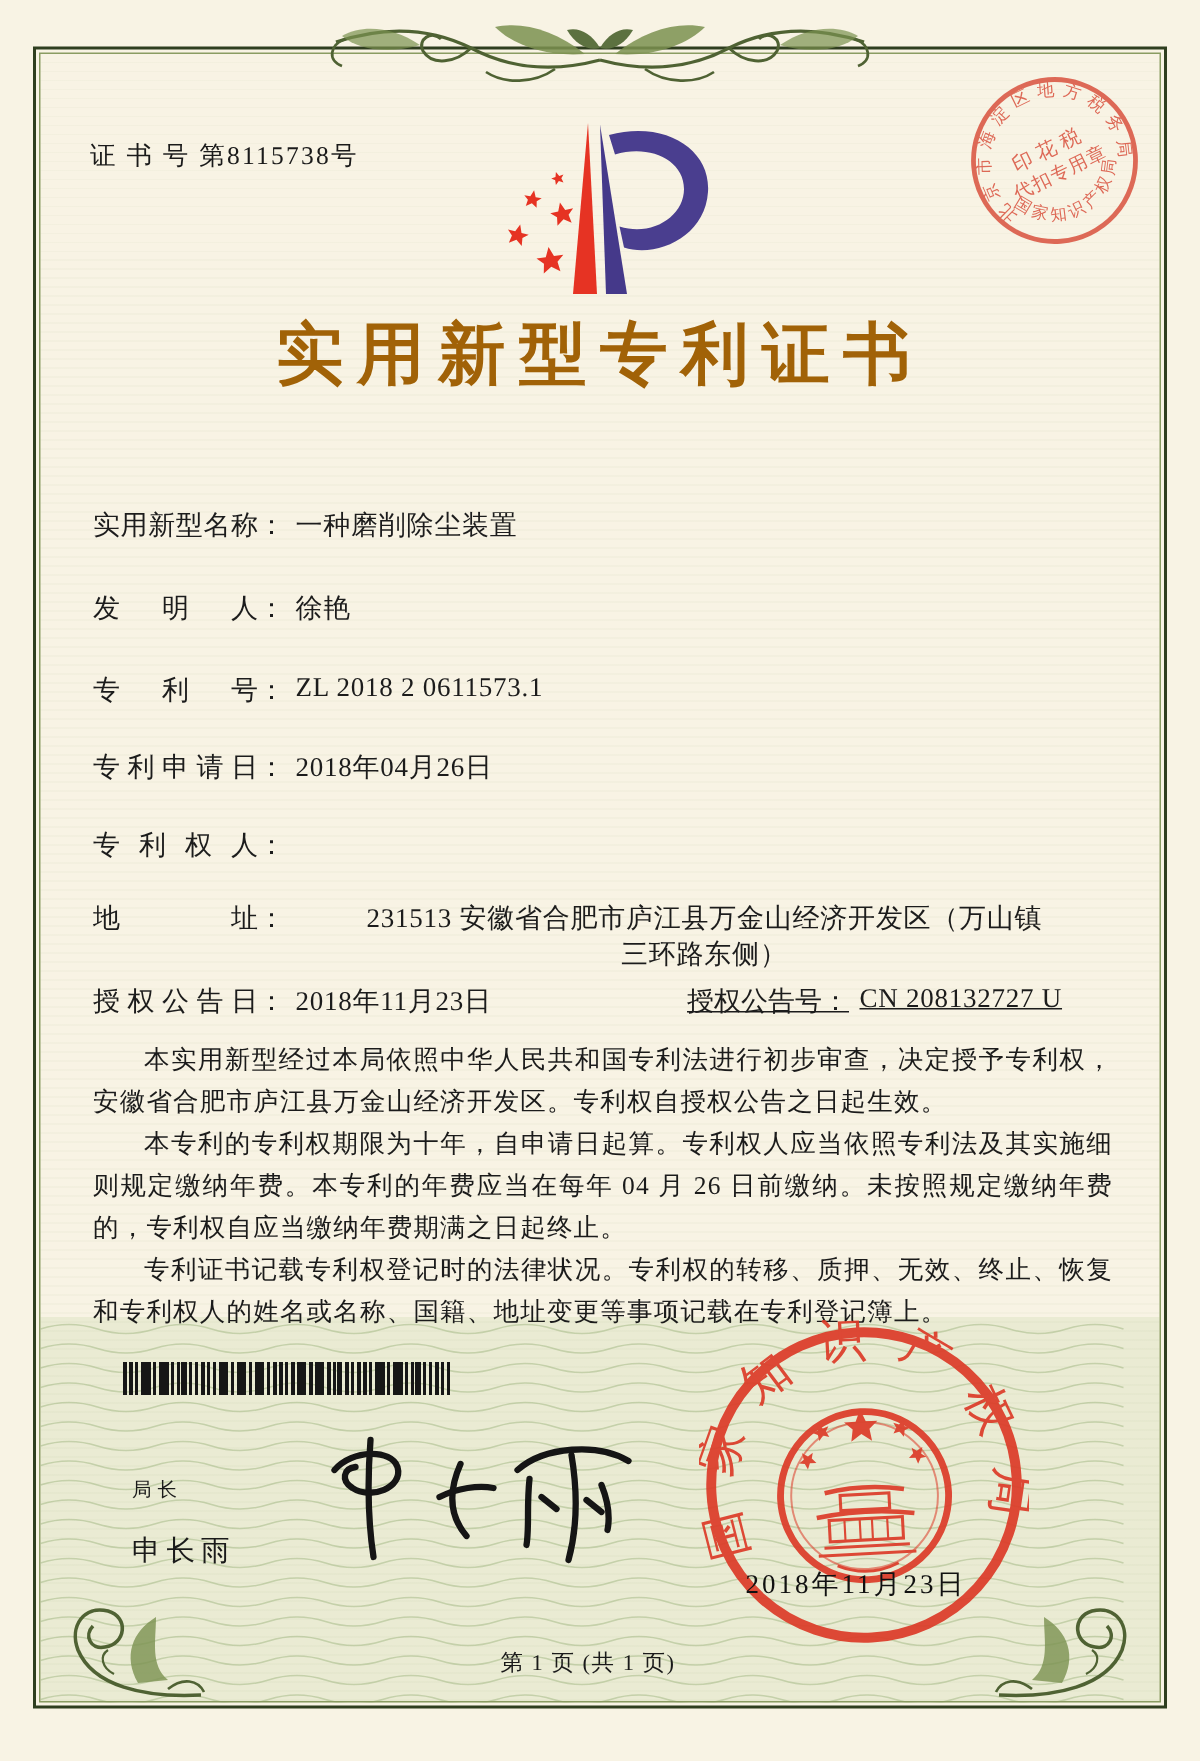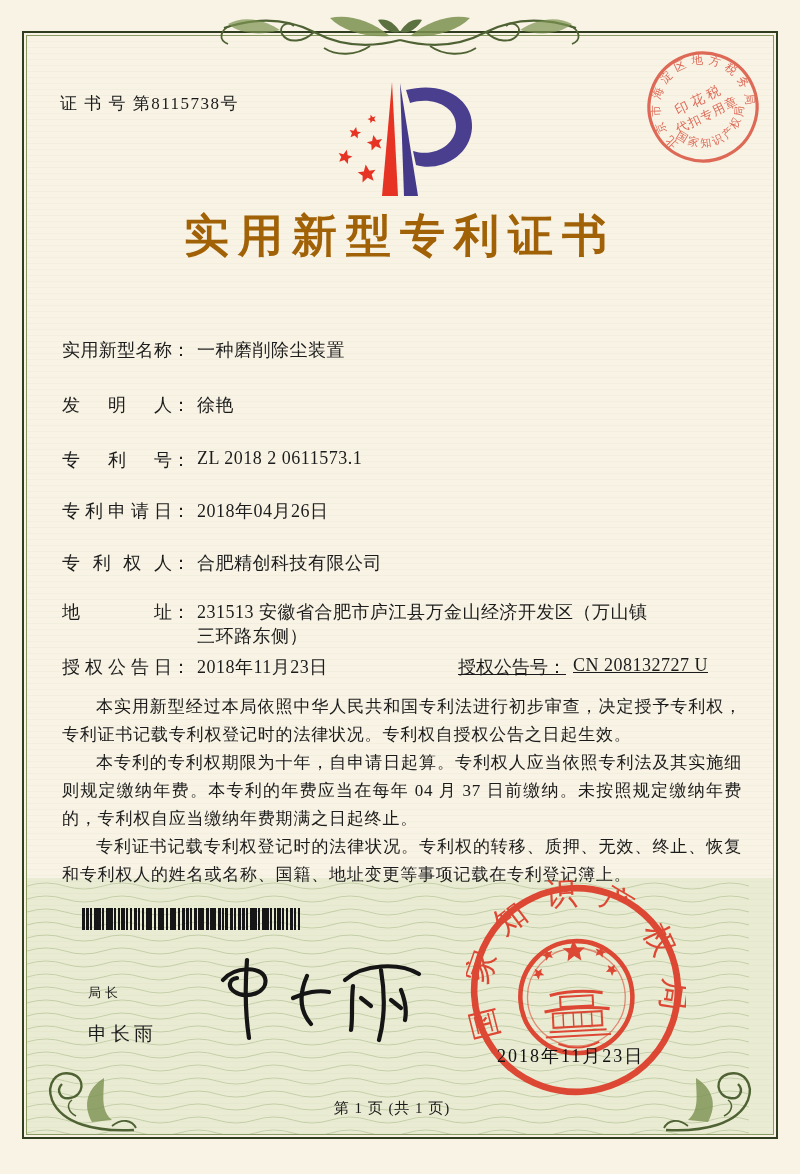--- a/index.html
+++ b/index.html
@@ -34,21 +34,21 @@
   .title{
     left:0;right:0;top:206px;text-align:center;
     font-size:45px;font-weight:bold;letter-spacing:9px;z-index:2;color:#a16207;
   }
   
   .row{position:absolute;left:62px;z-index:2;font-size:18px;display:flex;align-items:flex-start;color:#1c1c1c;}
   .flabel{display:inline-block;width:110px;text-align:justify;text-align-last:justify;flex:0 0 auto;}
   .fcolon{flex:0 0 auto;}
   .fvalue{margin-left:7px;letter-spacing:.5px;white-space:pre-line;}
   .row-grant-no{left:458px;text-decoration:underline;}
-  .addr .fvalue{width:545px;}
+  .addr .fvalue{width:545px;text-align:center;}
   
   .body-text{
     left:62px;top:693px;width:680px;z-index:2;
     font-size:17px;line-height:28px;letter-spacing:.8px;color:#1b1b1b;text-align:justify;
   }
   .body-text p{margin:0;text-indent:2em;}
   
   .barcode{
     left:82px;top:908px;width:218px;height:22px;z-index:2;
     background-image:
@@ -182,42 +182,41 @@
   <span class="fvalue">ZL 2018 2 0611573.1</span>
 </div>
 <div class="row" style="top:499px">
   <span class="flabel">专利申请日</span>
     <span class="fcolon">：</span>
   <span class="fvalue">2018年04月26日</span>
 </div>
 <div class="row" style="top:551px">
   <span class="flabel">专利权人</span>
     <span class="fcolon">：</span>
-  <span class="fvalue">合肥精创科技有限公司</span>
 </div>
 <div class="row addr" style="top:600px">
   <span class="flabel">地址</span>
     <span class="fcolon">：</span>
   <span class="fvalue">231513 安徽省合肥市庐江县万金山经济开发区（万山镇
 三环路东侧）</span>
 </div>
 <div class="row" style="top:655px">
   <span class="flabel">授权公告日</span>
     <span class="fcolon">：</span>
   <span class="fvalue">2018年11月23日</span>
 </div>
 <div class="row row-grant-no" style="top:655px">
   <span>授权公告号</span>
     <span class="fcolon">：</span>
   <span class="fvalue">CN 208132727 U</span>
 </div>
 
 <div class="abs body-text">
-  <p>本实用新型经过本局依照中华人民共和国专利法进行初步审查，决定授予专利权，专利证书记载专利权登记时的法律状况。专利权自授权公告之日起生效。</p>
-  <p>本专利的专利权期限为十年，自申请日起算。专利权人应当依照专利法及其实施细则规定缴纳年费。本专利的年费应当在每年 04 月 37 日前缴纳。未按照规定缴纳年费的，专利权自应当缴纳年费期满之日起终止。</p>
+  <p>本实用新型经过本局依照中华人民共和国专利法进行初步审查，决定授予专利权，安徽省合肥市庐江县万金山经济开发区。专利权自授权公告之日起生效。</p>
+  <p>本专利的专利权期限为十年，自申请日起算。专利权人应当依照专利法及其实施细则规定缴纳年费。本专利的年费应当在每年 04 月 26 日前缴纳。未按照规定缴纳年费的，专利权自应当缴纳年费期满之日起终止。</p>
   <p>专利证书记载专利权登记时的法律状况。专利权的转移、质押、无效、终止、恢复和专利权人的姓名或名称、国籍、地址变更等事项记载在专利登记簿上。</p>
 </div>
 
 <div class="abs barcode"></div>
 <div class="abs signer-title">局长</div>
 <div class="abs signer-name">申长雨</div>
 
 <svg class="abs signature" width="250" height="100" viewBox="0 0 250 100">
   <g fill="none" stroke="#151515" stroke-width="4.2" stroke-linecap="round">
     <path d="M52,14 C50,40 50,66 54,92"></path>

